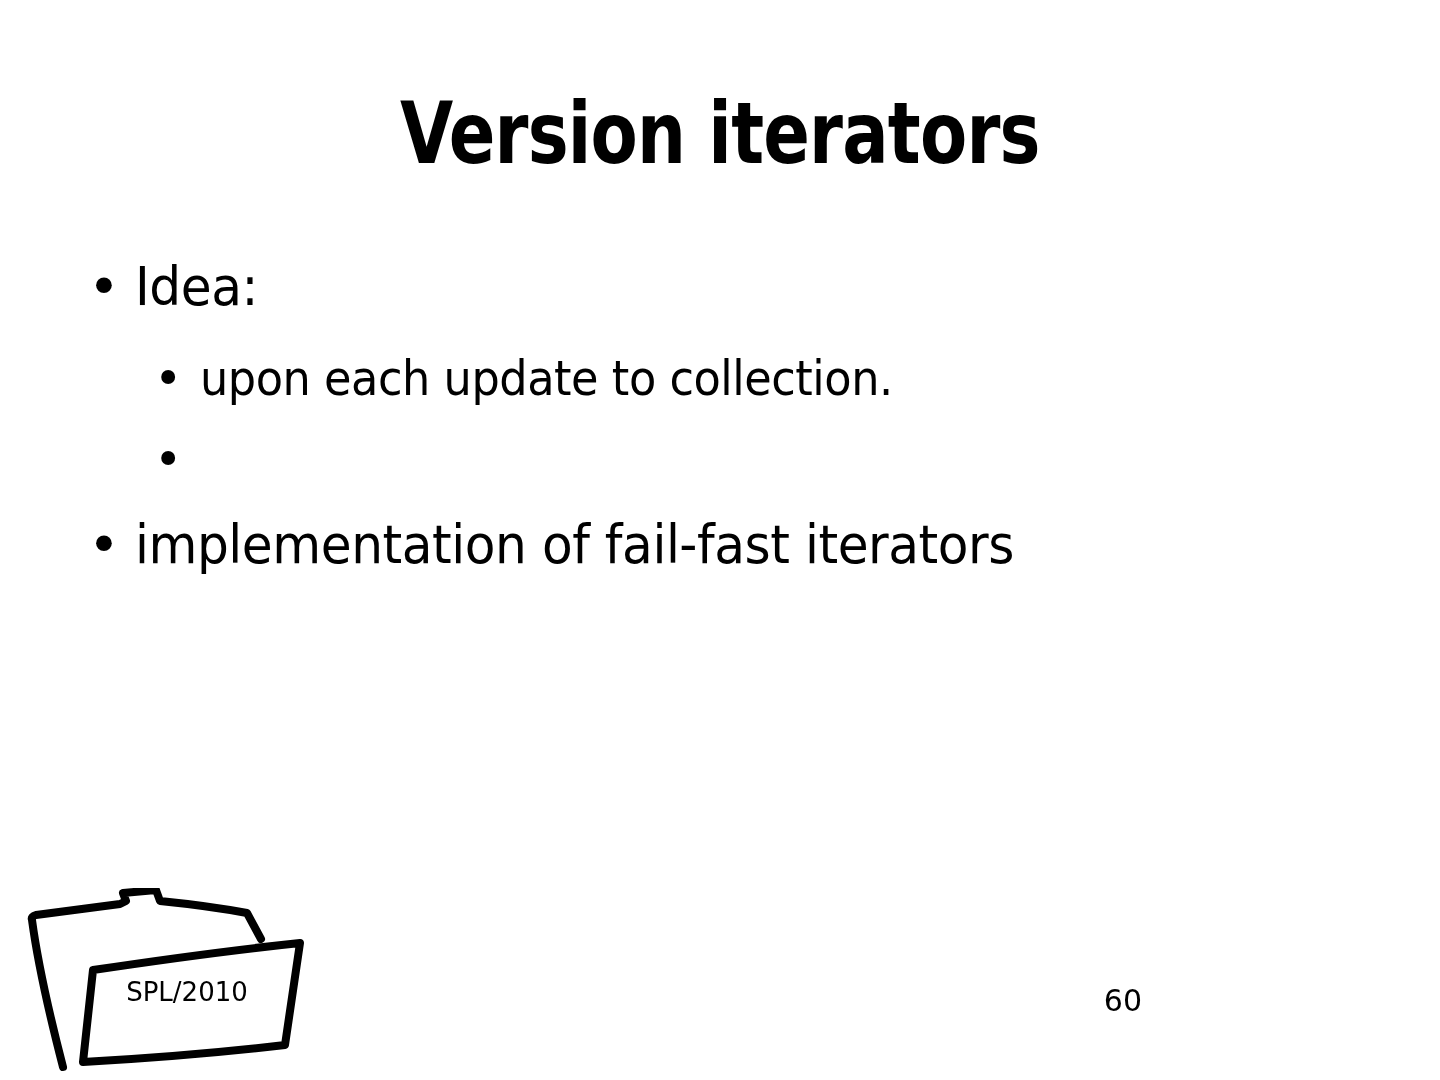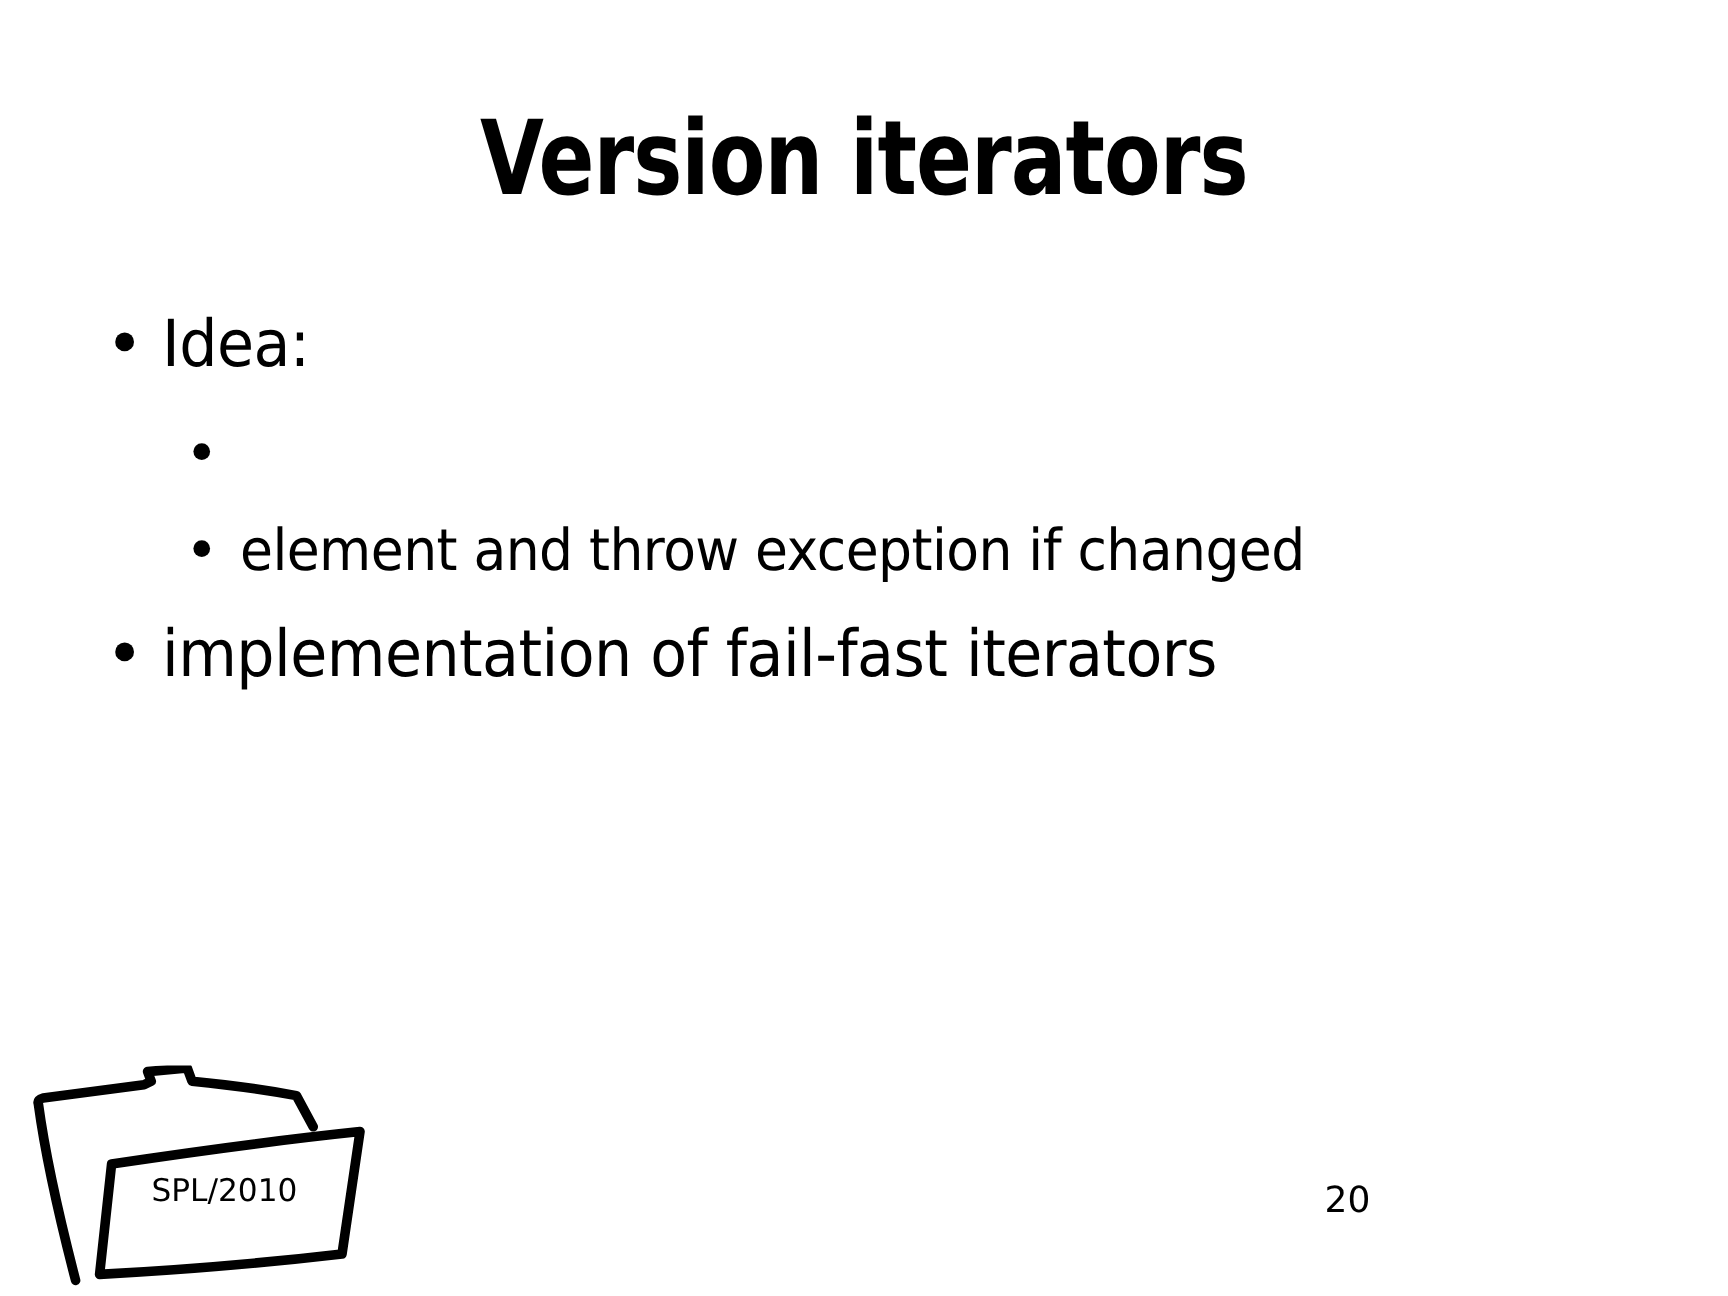--- a/index.html
+++ b/index.html
@@ -106,27 +106,27 @@
     <div class="item l1">
       <span class="marker">•</span>
       <span class="btext">
         <span class="line"><span>Idea:</span></span>
       </span>
     </div>
 
     <div class="item l2">
       <span class="marker">•</span>
       <span class="btext">
+        <span class="line"><span>upon each update to collection.</span></span>
       </span>
     </div>
 
     <div class="item l2">
       <span class="marker">•</span>
       <span class="btext">
-        <span class="line"><span>element and throw exception if changed</span></span>
       </span>
     </div>
 
     <div class="item l1">
       <span class="marker">•</span>
       <span class="btext">
         <span class="line"><span>implementation of fail-fast iterators</span></span>
       </span>
     </div>
 
@@ -148,15 +148,15 @@
 
       <path d="M 78,82
                C 145,72 218,62 285,55
                L 270,157
                C 202,165 122,171 68,174
                Z" fill="#ffffff" stroke="#000000" stroke-width="8" stroke-linecap="round" stroke-linejoin="round"></path>
       <text x="172" y="113" text-anchor="middle" class="logo-label-svg">SPL/2010</text>
     </svg>
   </div>
 
-  <div class="page-number">20</div>
+  <div class="page-number">60</div>
 
 </div>
 
 </body></html>

